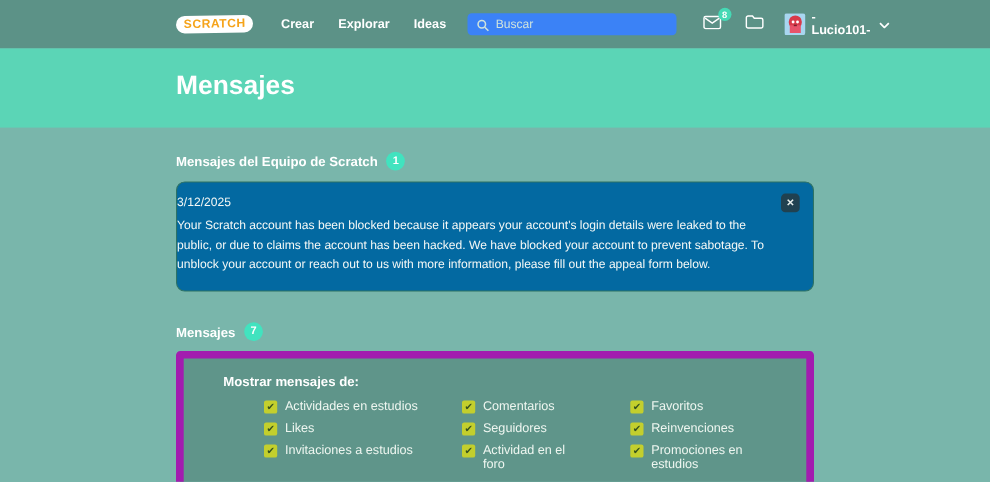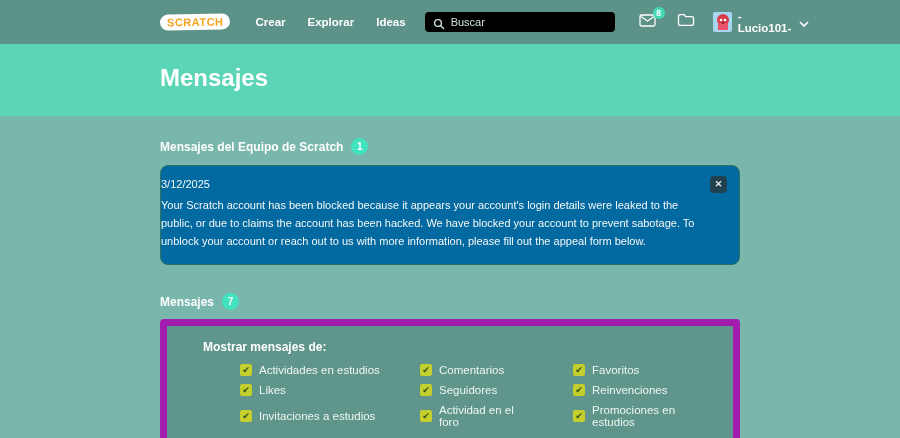--- a/index.html
+++ b/index.html
@@ -26,21 +26,21 @@
   }
   .nav-link {
     color:#ffffff; font-size:11.5px; font-weight:bold;
     padding:0 11px; cursor:pointer; white-space:nowrap;
   }
   .search-wrap {
     position:relative; margin-left:8px; margin-right:14px;
   }
   .search-wrap input {
     width:190px; height:20px; border:none; border-radius:4px;
-    background:#000000; color:#e8f2ef; font-size:11px;
+    background:#3b82f6; color:#e8f2ef; font-size:11px;
     padding:0 8px 0 26px; outline:none;
     font-family:"Liberation Sans", sans-serif;
   }
   .search-wrap input::placeholder { color:#cfe3dd; }
   .search-icon { position:absolute; left:8px; top:4px; }
 
   .nav-icon-btn { position:relative; padding:0 10px; cursor:pointer; display:flex; align-items:center; }
   .count-badge {
     position:absolute; top:-6px; right:2px;
     min-width:12px; height:12px; border-radius:7px;
@@ -90,21 +90,21 @@
 
   .filter-box {
     margin-top:9px;
     background:#5f958a; border:7px solid #a21caf; border-radius:4px;
     padding:14px 20px 14px 36px;
   }
   .filter-title { color:#ffffff; font-size:12px; font-weight:bold; margin-bottom:10px; }
   .filter-grid {
     display:grid; grid-template-columns:180px 153px auto; row-gap:8px;
   }
-  .chk-item { display:flex; align-items:center; gap:7px; cursor:pointer;padding-left:37px; }
+  .chk-item { display:flex; align-items:flex-start; gap:7px; cursor:pointer;padding-left:37px; }
   .chk-box {
     width:12px; height:12px; border-radius:2px; background:#c3cf2d;
     display:inline-flex; align-items:center; justify-content:center;
     flex:0 0 auto;
   }
   .chk-box::after { content:"\2714"; font-size:9px; color:#35511e; line-height:1; }
   .chk-label { color:#eef6f0; font-size:11.5px; }
 
   .msg-row {
     margin-top:8px; height:40px;

